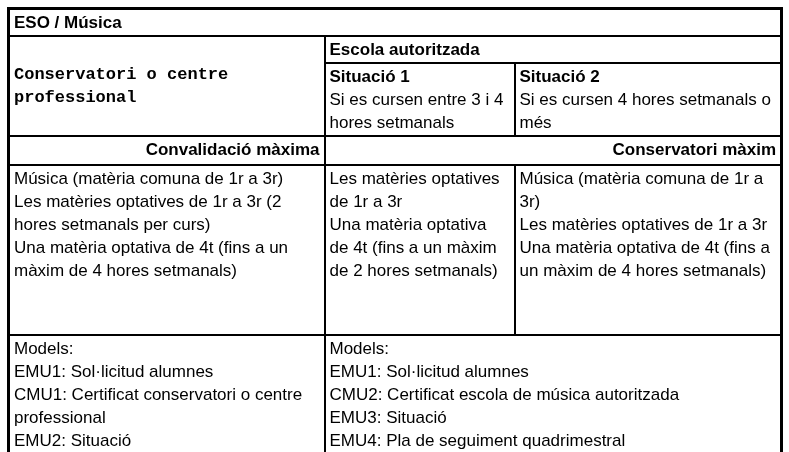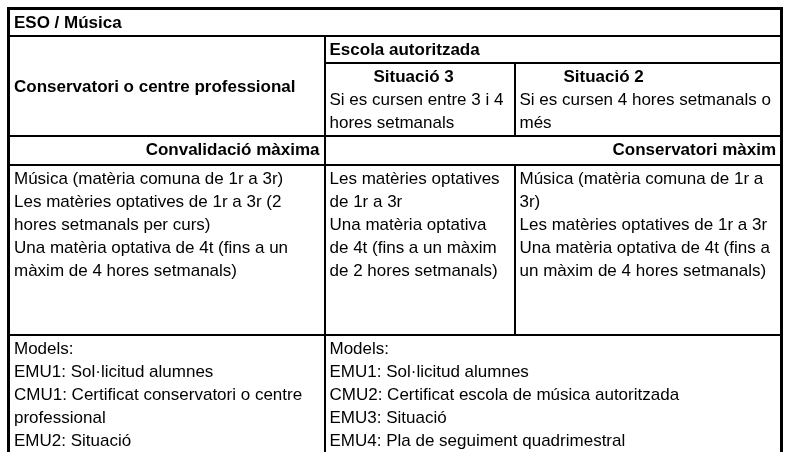--- a/index.html
+++ b/index.html
@@ -24,22 +24,22 @@
     border: 3px solid #000000;
   }
   table.grid td {
     border: 2px solid #000000;
     padding: 1px 4px;
     font-size: 17px;
     line-height: 23px;
     vertical-align: top;
     overflow: hidden;
   }
-  .bold { font-weight: bold; margin-left: 44px; }
-  .vmid { vertical-align: middle !important; }
+  .bold { font-weight: bold; }
+  .vmid { vertical-align: middle !important; font-family: Liberation Mono, monospace; }
   tr.r-title  td { height: 20px; }
   tr.r-group  td { height: 21px; border-radius: 11px; }
   tr.r-situ   td { height: 68px; }
   tr.r-labels td { height: 25px; text-align: right; }
   tr.r-body   td { height: 166px; }
   tr.r-models td { height: 126px; }
 </style>
 </head>
 <body>
 
@@ -56,21 +56,21 @@
       <td colspan="3" class="bold">ESO / Música</td>
     </tr>
 
     <tr class="r-group">
       <td rowspan="2" class="bold vmid">Conservatori o centre professional</td>
       <td colspan="2" class="bold">Escola autoritzada</td>
     </tr>
 
     <tr class="r-situ">
       <td>
-        <div class="bold">Situació 3</div>
+        <div class="bold">Situació 1</div>
         <div>Si es cursen entre 3 i 4 hores setmanals</div>
       </td>
       <td>
         <div class="bold">Situació 2</div>
         <div>Si es cursen 4 hores setmanals o més</div>
       </td>
     </tr>
 
     <tr class="r-labels">
       <td class="bold">Convalidació màxima</td>

